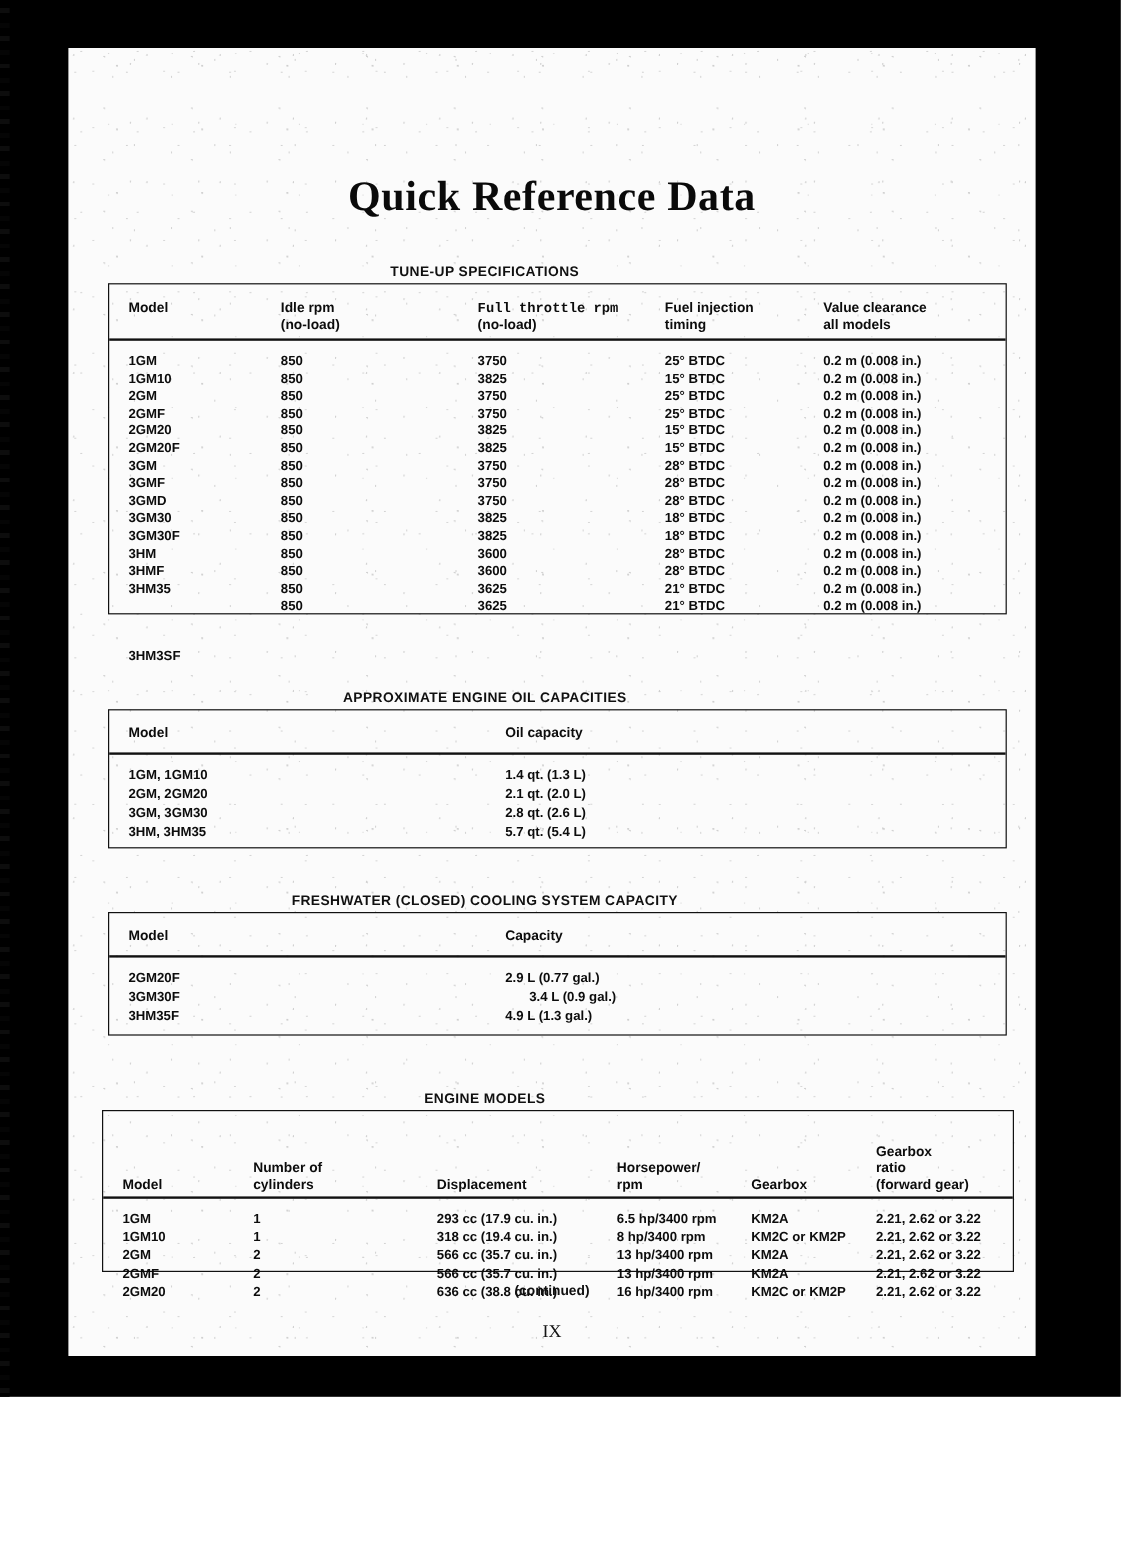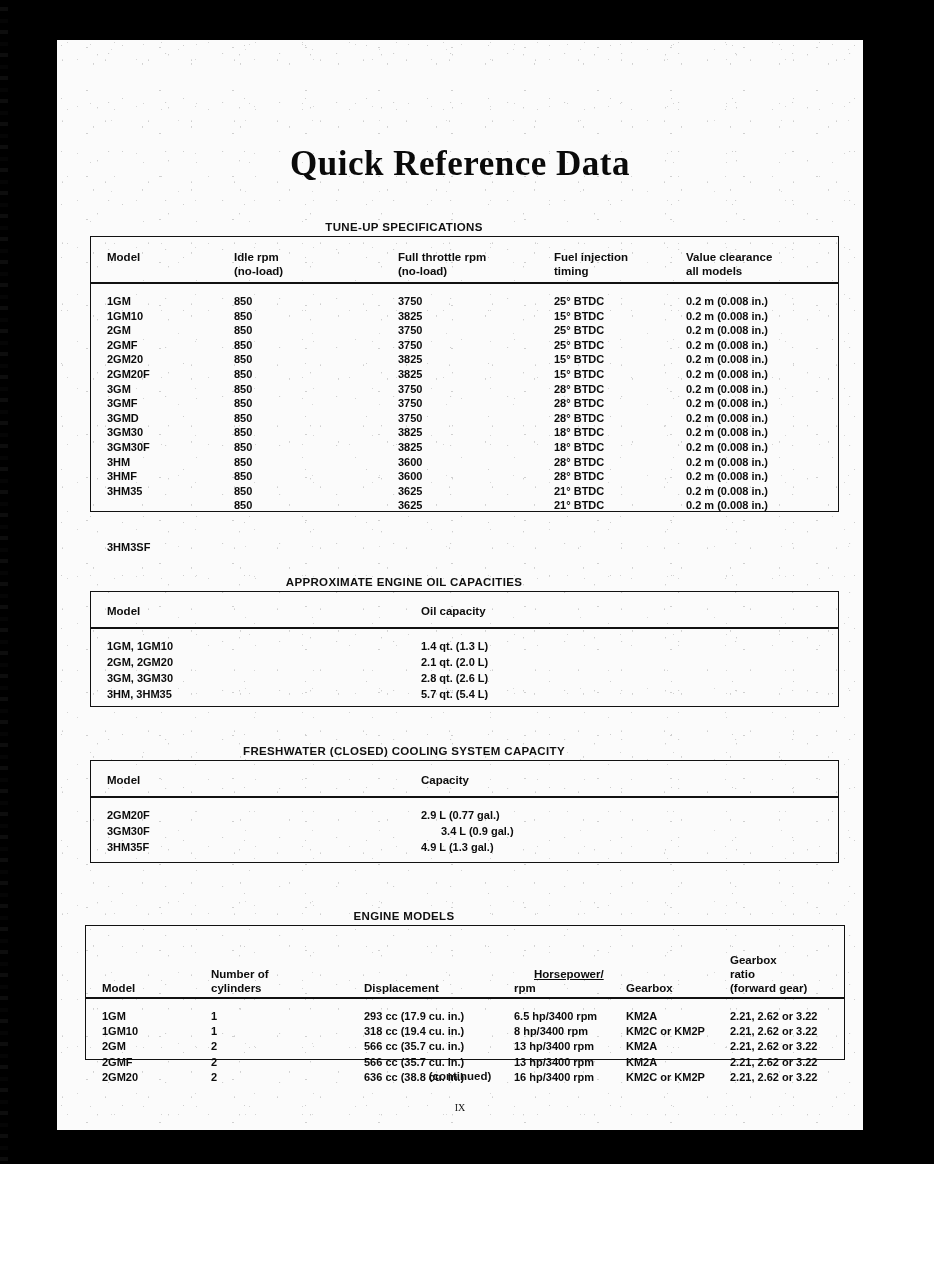--- a/index.html
+++ b/index.html
@@ -116,40 +116,40 @@
     text-align: center;
     font-size: 11.5px;
     font-weight: bold;
     color: #101010;
   }
   #page-number {
     position: absolute;
     width: 806px;
     text-align: center;
     font-family: "Liberation Serif", serif;
-    font-size: 10px;
+    font-size: 15px;
     color: #151515;
   }
 </style>
 </head>
 <body>
 
 <div id="scan-frame"></div>
 
 <div id="page">
   <div class="pg-inner">
 
     <div id="doc-title">Quick Reference Data</div>
 
     <div class="sec-caption" style="top:181px;">TUNE-UP SPECIFICATIONS</div>
     <div class="tbl" id="tbl-tuneup" style="left: 33px; top: 196px; width: 749px; height: 276px;">
         <div class="hdr-rule" style="top: 45px;"></div>
         <div class="cell hdr" style="left: 16px; top: 14px;">Model</div>
         <div class="cell hdr" style="left: 143px; top: 14px;">Idle rpm</div>
-        <div class="cell hdr" style="left: 307px; top: 14px;">Full throttle rpm</div>
+        <div class="cell hdr" style="left: 307px; top: 14px; font-family: Liberation Mono, monospace;">Full throttle rpm</div>
         <div class="cell hdr" style="left: 463px; top: 14px;">Fuel injection</div>
         <div class="cell hdr" style="left: 595px; top: 14px;">Value clearance</div>
         <div class="cell hdr" style="left: 143px; top: 28px;">(no-load)</div>
         <div class="cell hdr" style="left: 307px; top: 28px;">(no-load)</div>
         <div class="cell hdr" style="left: 463px; top: 28px;">timing</div>
         <div class="cell hdr" style="left: 595px; top: 28px;">all models</div>
         <div class="cell data" style="left: 16px; top: 58px;">1GM</div>
         <div class="cell data" style="left: 143px; top: 58px;">850</div>
         <div class="cell data" style="left: 307px; top: 58px;">3750</div>
         <div class="cell data" style="left: 463px; top: 58px;">25° BTDC</div>
@@ -252,21 +252,21 @@
         <div class="cell data" style="left: 330px; top: 64px; margin-left: 20px;">3.4 L (0.9 gal.)</div>
         <div class="cell data" style="left: 16px; top: 80px;">3HM35F</div>
         <div class="cell data" style="left: 330px; top: 80px;">4.9 L (1.3 gal.)</div>
       </div>
 
     <div class="sec-caption" style="top:870px;">ENGINE MODELS</div>
     <div class="tbl" id="tbl-engines" style="left: 28px; top: 885px; width: 760px; height: 135px;">
         <div class="hdr-rule" style="top: 71px;"></div>
         <div class="cell hdr" style="left: 644px; top: 28px;">Gearbox</div>
         <div class="cell hdr" style="left: 125px; top: 42px;">Number of</div>
-        <div class="cell hdr" style="left: 448px; top: 42px; text-decoration: underline;">Horsepower/</div>
+        <div class="cell hdr" style="left: 428px; top: 42px;">Horsepower/</div>
         <div class="cell hdr" style="left: 644px; top: 42px;">ratio</div>
         <div class="cell hdr" style="left: 16px; top: 56px;">Model</div>
         <div class="cell hdr" style="left: 125px; top: 56px;">cylinders</div>
         <div class="cell hdr" style="left: 278px; top: 56px;">Displacement</div>
         <div class="cell hdr" style="left: 428px; top: 56px;">rpm</div>
         <div class="cell hdr" style="left: 540px; top: 56px;">Gearbox</div>
         <div class="cell hdr" style="left: 644px; top: 56px;">(forward gear)</div>
         <div class="cell data" style="left: 16px; top: 84px;">1GM</div>
         <div class="cell data" style="left: 125px; top: 84px;">1</div>
         <div class="cell data" style="left: 278px; top: 84px;">293 cc (17.9 cu. in.)</div>

